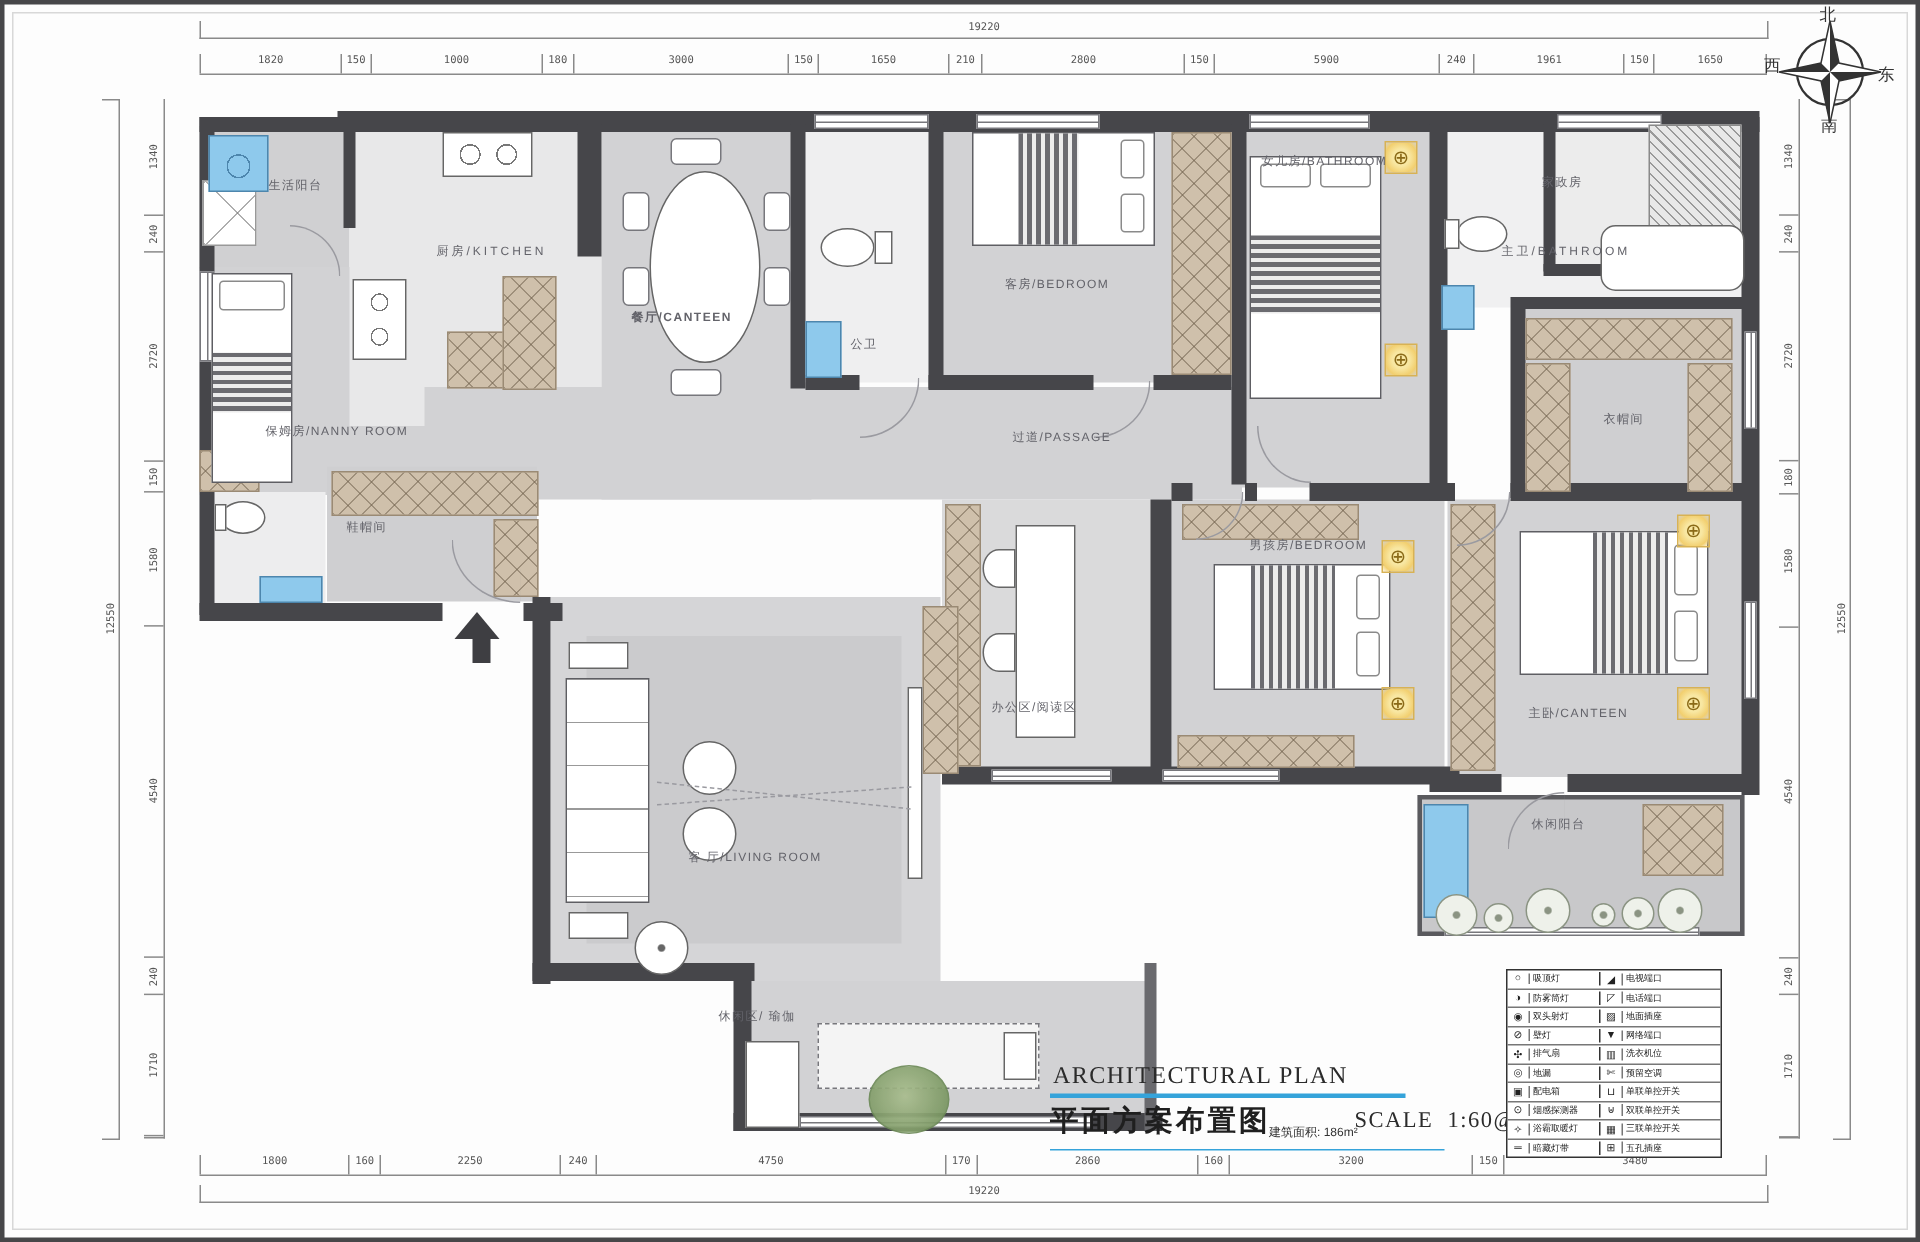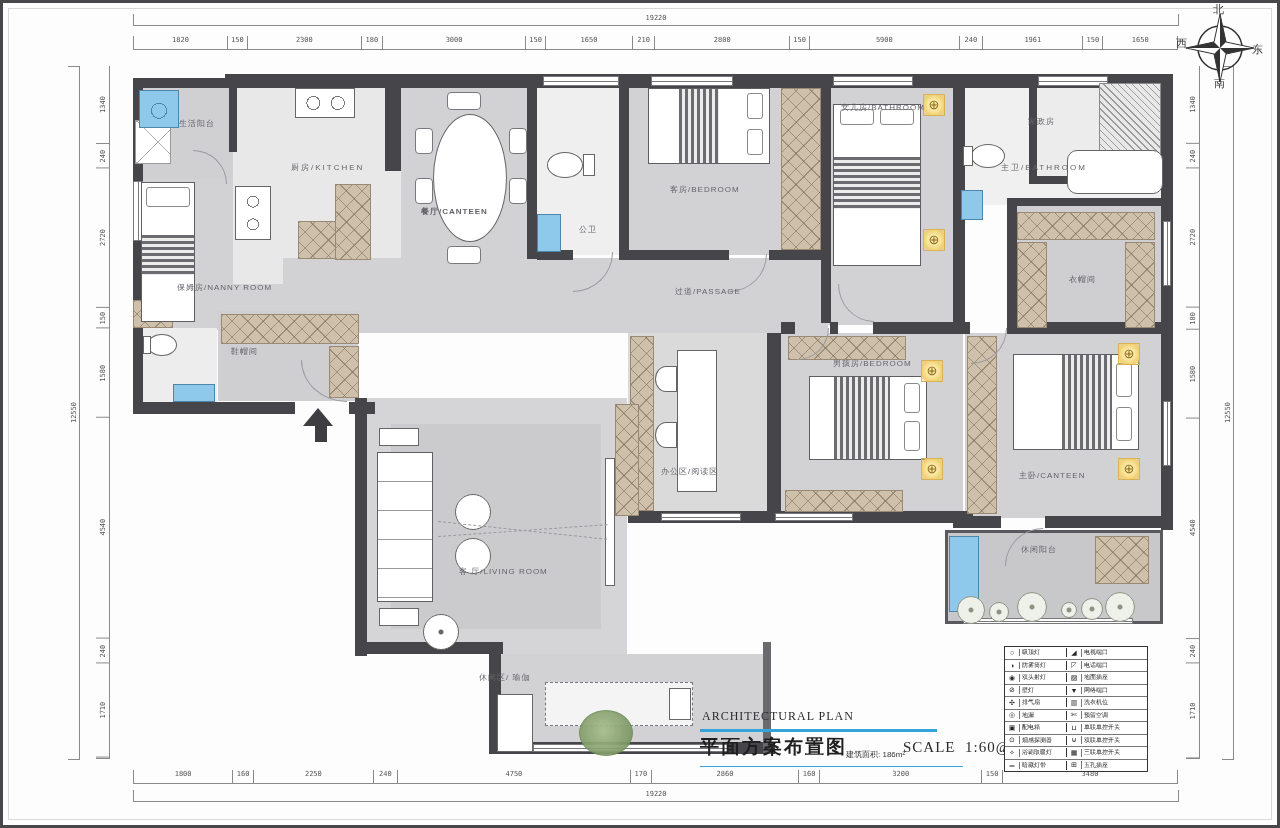--- a/index.html
+++ b/index.html
@@ -41,21 +41,21 @@
 .mat{border:1px dashed #77777c;background:rgba(255,255,255,.75)}
 .unit{background:#fff;border:1px solid #666}
 .dimh{position:absolute;display:flex;border-bottom:1px solid #8a8a8a;border-right:1px solid #8a8a8a;height:13px;font:7px "DejaVu Sans Mono",monospace;color:#555}
 .dimh>span{border-left:1px solid #8a8a8a;display:flex;align-items:flex-start;justify-content:center;overflow:visible;white-space:nowrap}
 .dimv{position:absolute;display:flex;flex-direction:column;border-right:1px solid #8a8a8a;border-bottom:1px solid #8a8a8a;width:13px;font:7px "DejaVu Sans Mono",monospace;color:#555}
 .dimv>span{border-top:1px solid #8a8a8a;display:flex;align-items:center;justify-content:center;writing-mode:vertical-rl;transform:rotate(180deg);overflow:visible}
 .ovh{position:absolute;border-bottom:1px solid #8a8a8a;border-left:1px solid #8a8a8a;border-right:1px solid #8a8a8a;height:11px;text-align:center;font:7px "DejaVu Sans Mono",monospace;color:#555}
 .ovv{position:absolute;border-right:1px solid #8a8a8a;border-top:1px solid #8a8a8a;border-bottom:1px solid #8a8a8a;width:11px;font:7px "DejaVu Sans Mono",monospace;color:#555;display:flex;align-items:center;justify-content:center}
 .ovv>span{writing-mode:vertical-rl;transform:rotate(180deg)}
 .cmp-lbl{position:absolute;font-size:11px;color:#333}
-.tb-en{position:absolute;left:702px;top:709px;font-family:"Liberation Serif",serif;font-size:12px;letter-spacing:1px;color:#2b2b2b}
+.tb-en{position:absolute;left:702px;top:709px;font-family:"Liberation Serif",serif;font-size:16px;letter-spacing:1px;color:#2b2b2b}
 .tb-bar{position:absolute;left:700px;top:729px;width:237px;height:3px;background:#35a3da}
 .tb-cn{position:absolute;left:700px;top:734px;font-size:19px;font-weight:bold;letter-spacing:2px;color:#1f1f1f}
 .tb-area{position:absolute;left:846px;top:749px;font-size:8px;color:#333}
 .tb-scale{position:absolute;left:903px;top:739px;font-family:"Liberation Serif",serif;font-size:15px;letter-spacing:1px;color:#2b2b2b}
 .tb-line{position:absolute;left:700px;top:766px;width:263px;height:1px;background:#35a3da}
 .lg{position:absolute;left:1004px;top:646px;width:142px;border:1px solid #333;background:#fff;font-size:6px;color:#222}
 .lgr{display:flex;height:11.5px;border-top:1px solid #777;align-items:center;overflow:hidden}
 .lgr:first-child{border-top:0}
 .lc1{width:14px;border-right:1px solid #777;text-align:center;font-size:7px;flex:none}
 .lc2{width:44px;padding-left:2px;border-right:1px solid #333;flex:none;white-space:nowrap;overflow:hidden}
@@ -236,42 +236,42 @@
   <i class="dr" style="left:705px;top:218px;width:36px;height:38px;border-left:1px solid #9a9aa0;border-bottom:1px solid #9a9aa0;border-radius:0 0 0 100%"></i>
   <i class="dr" style="left:664px;top:262px;width:32px;height:32px;border-right:1px solid #9a9aa0;border-bottom:1px solid #9a9aa0;border-radius:0 0 100% 0"></i>
   <i class="dr" style="left:838px;top:262px;width:36px;height:36px;border-right:1px solid #9a9aa0;border-bottom:1px solid #9a9aa0;border-radius:0 0 100% 0"></i>
   <i class="dr" style="left:872px;top:462px;width:38px;height:38px;border-left:1px solid #9a9aa0;border-top:1px solid #9a9aa0;border-radius:100% 0 0 0"></i>
   <i class="dr" style="left:168px;top:294px;width:46px;height:42px;border-left:1px solid #9a9aa0;border-bottom:1px solid #9a9aa0;border-radius:0 0 0 100%"></i>
   <i class="dr" style="left:60px;top:84px;width:34px;height:34px;border-right:1px solid #9a9aa0;border-top:1px solid #9a9aa0;border-radius:0 100% 0 0"></i>
 
   <span class="lbl" style="left:46px;top:52px">生活阳台</span>
   <span class="lbl" style="left:158px;top:96px;letter-spacing:2px">厨房/KITCHEN</span>
   <span class="lbl" style="left:288px;top:140px;font-weight:bold">餐厅/CANTEEN</span>
-  <span class="lbl" style="left:446px;top:158px">公卫</span>
+  <span class="lbl" style="left:434px;top:158px">公卫</span>
   <span class="lbl" style="left:537px;top:118px">客房/BEDROOM</span>
   <span class="lbl" style="left:708px;top:36px">女儿房/BATHROOM</span>
   <span class="lbl" style="left:895px;top:50px">家政房</span>
   <span class="lbl" style="left:868px;top:96px;letter-spacing:2px">主卫/BATHROOM</span>
   <span class="lbl" style="left:936px;top:208px">衣帽间</span>
   <span class="lbl" style="left:44px;top:216px">保姆房/NANNY ROOM</span>
   <span class="lbl" style="left:98px;top:280px">鞋帽间</span>
   <span class="lbl" style="left:542px;top:220px">过道/PASSAGE</span>
   <span class="lbl" style="left:528px;top:400px">办公区/阅读区</span>
   <span class="lbl" style="left:700px;top:292px">男孩房/BEDROOM</span>
   <span class="lbl" style="left:886px;top:404px">主卧/CANTEEN</span>
   <span class="lbl" style="left:888px;top:478px">休闲阳台</span>
   <span class="lbl" style="left:326px;top:500px">客 厅/LIVING ROOM</span>
   <span class="lbl" style="left:346px;top:606px">休闲区/ 瑜伽</span>
 </div>
 
 <div class="ovh" style="left:133px;top:14px;width:1044px"><span>19220</span></div>
 <div class="dimh" style="left:133px;top:36px;width:1044px">
   <span style="flex-grow:1820">1820</span>
   <span style="flex-grow:150">150</span>
-  <span style="flex-grow:2300">2300</span>
+  <span style="flex-grow:2300">1000</span>
   <span style="flex-grow:180">180</span>
   <span style="flex-grow:3000">3000</span>
   <span style="flex-grow:150">150</span>
   <span style="flex-grow:1650">1650</span>
   <span style="flex-grow:210">210</span>
   <span style="flex-grow:2800">2800</span>
   <span style="flex-grow:150">150</span>
   <span style="flex-grow:3150">5900</span>
   <span style="flex-grow:240">240</span>
   <span style="flex-grow:1970">1961</span>

